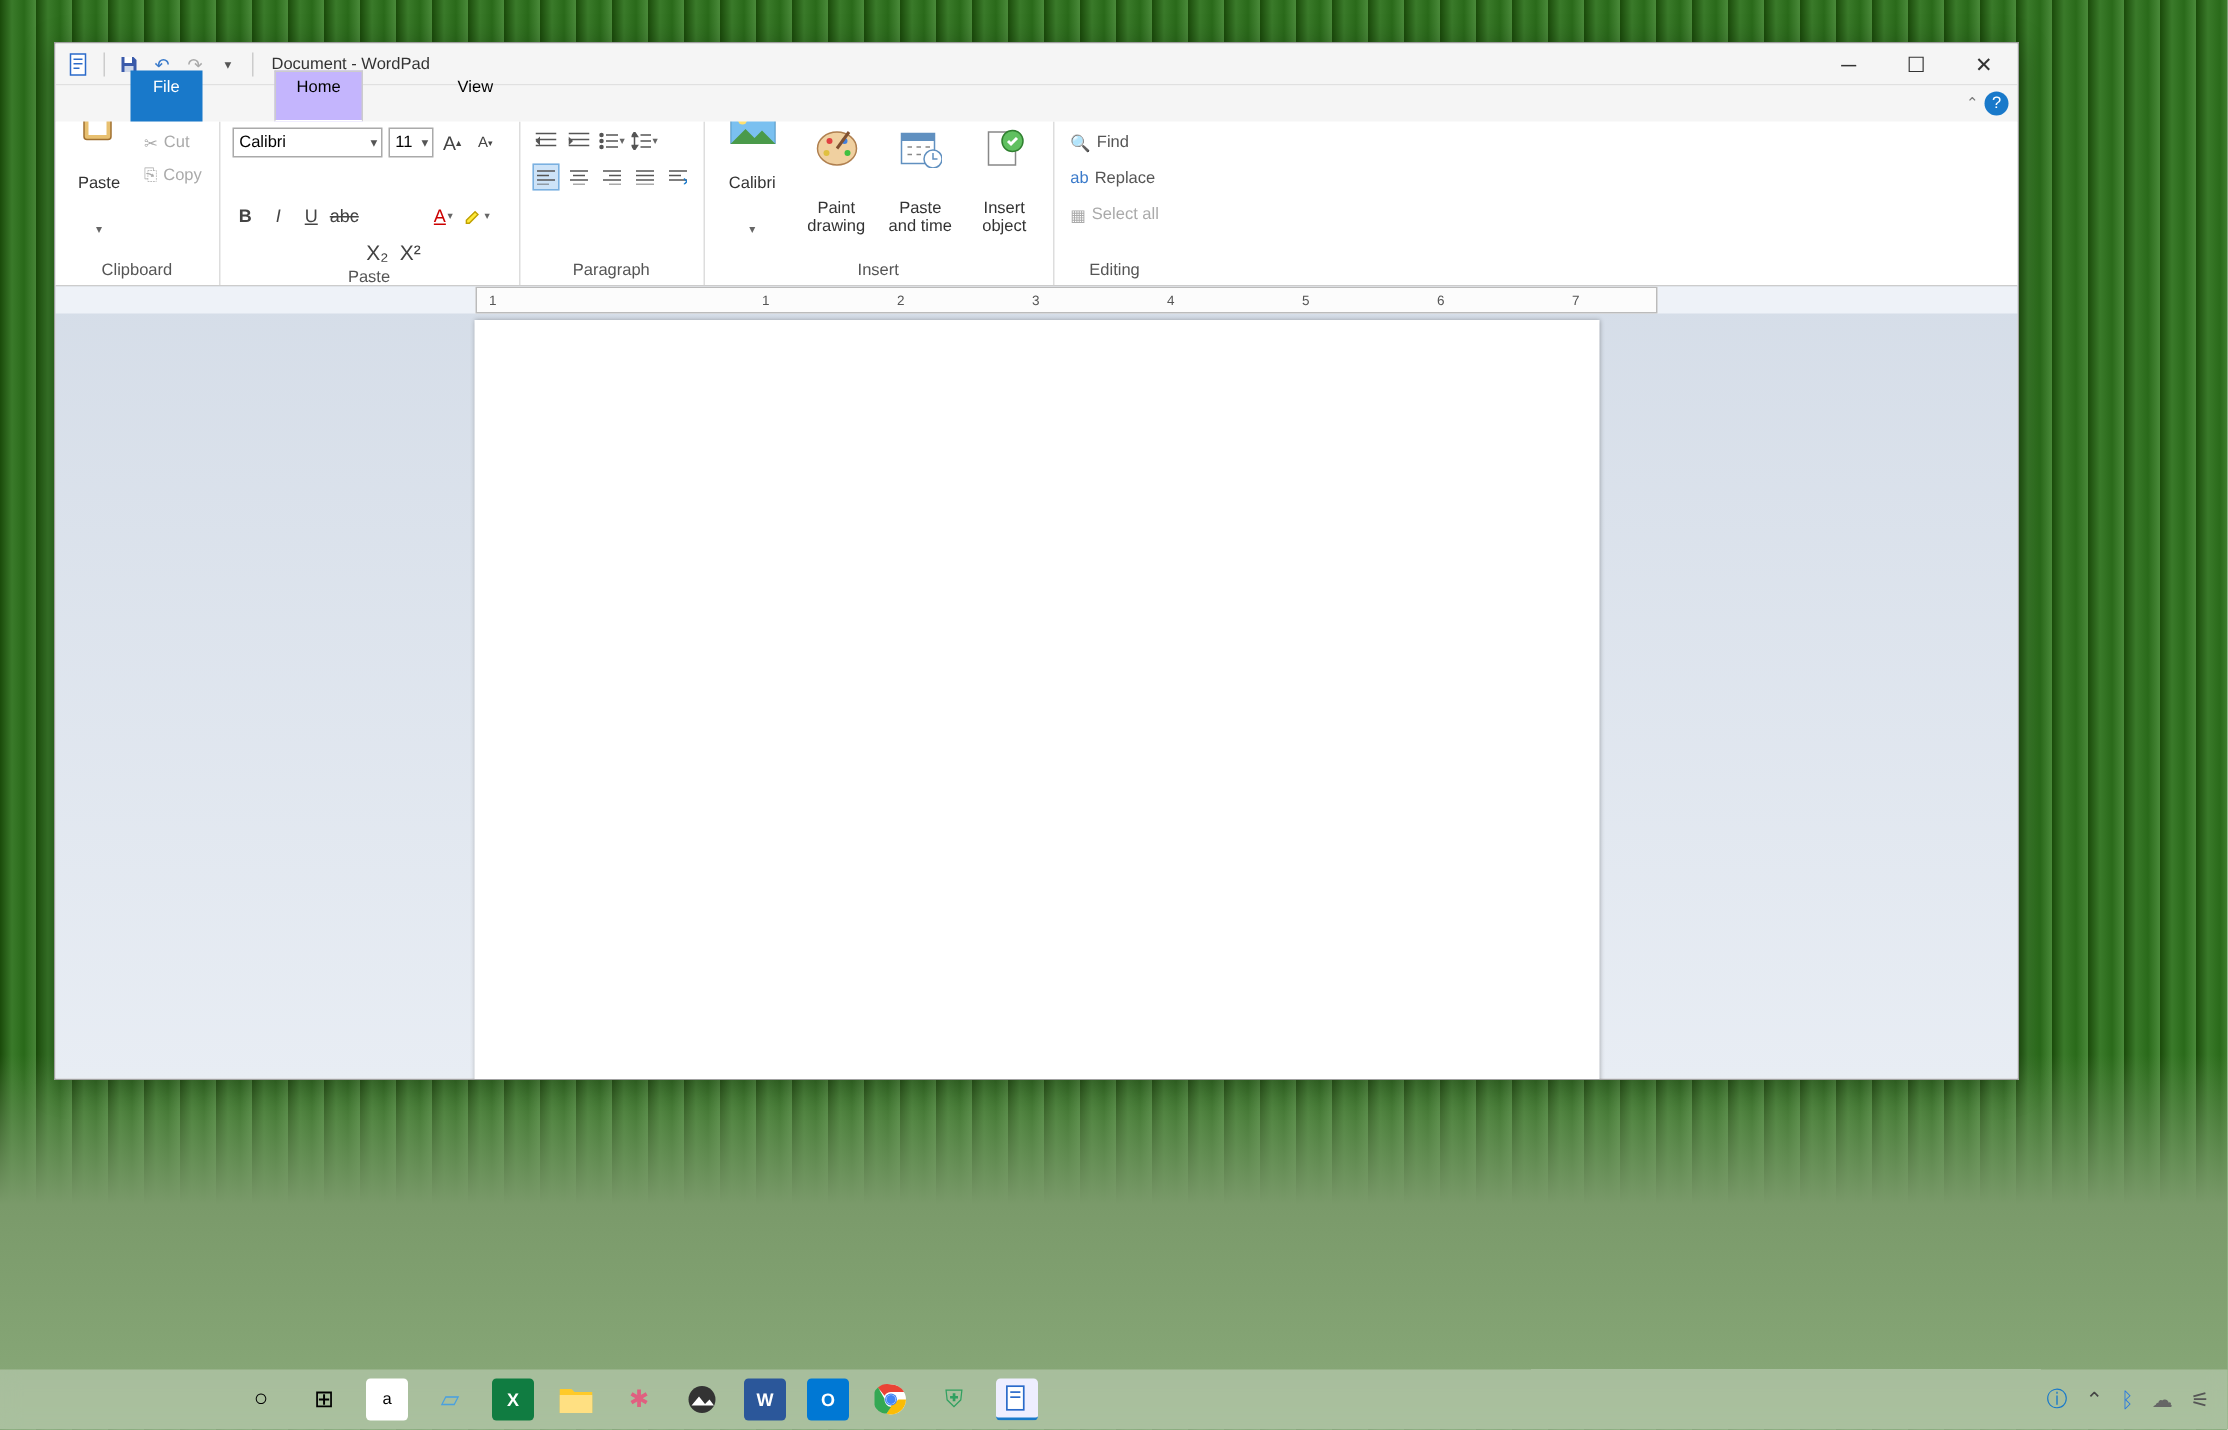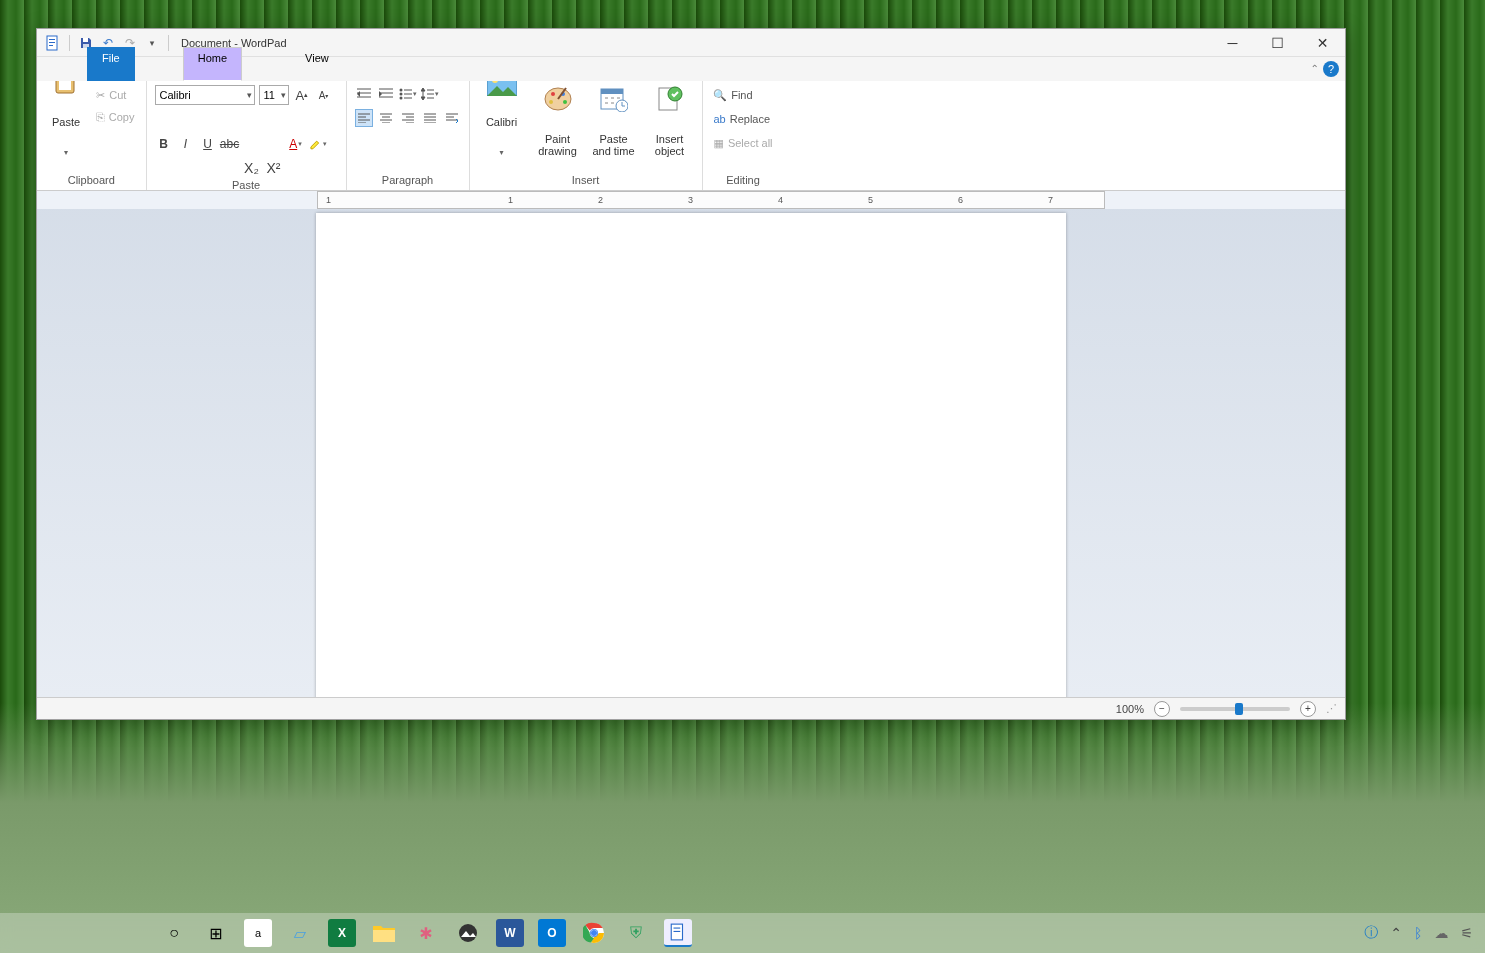--- a/index.html
+++ b/index.html
@@ -332,29 +332,20 @@
         <span class="ruler-tick" style="left:550px">5</span>
         <span class="ruler-tick" style="left:640px">6</span>
         <span class="ruler-tick" style="left:730px">7</span>
       </div>
     </div>
     <div class="doc-scroll">
       <div class="page"></div>
     </div>
   </div>
 
-  <div class="statusbar">
-    <span>100%</span>
-    <div class="zbtn">−</div>
-    <div class="zoom-slider">
-        <div class="zoom-thumb"></div>
-      </div>
-    <div class="zbtn">+</div>
-    <span style="color:#999">⋰</span>
-  </div>
 
 </div>
 
 <div class="taskbar">
   <div class="task-icon">○</div>
   <div class="task-icon">⊞</div>
   <div class="task-icon" style="background:#fff;font-size:11px">a</div>
   <div class="task-icon" style="color:#4aa0e0">▱</div>
   <div class="task-icon" style="background:#107c41;color:#fff;font-size:12px;font-weight:bold">X</div>
   <div class="task-icon">

